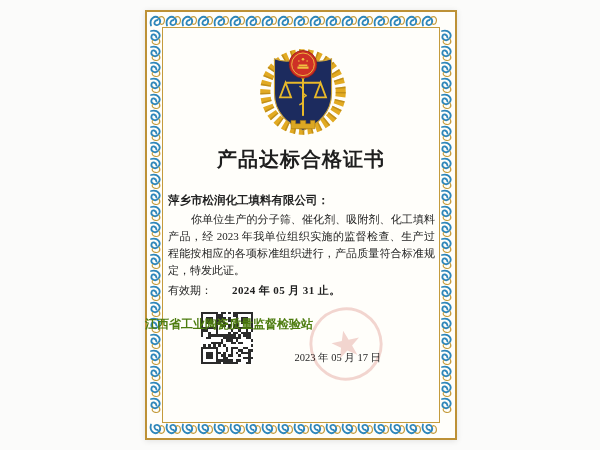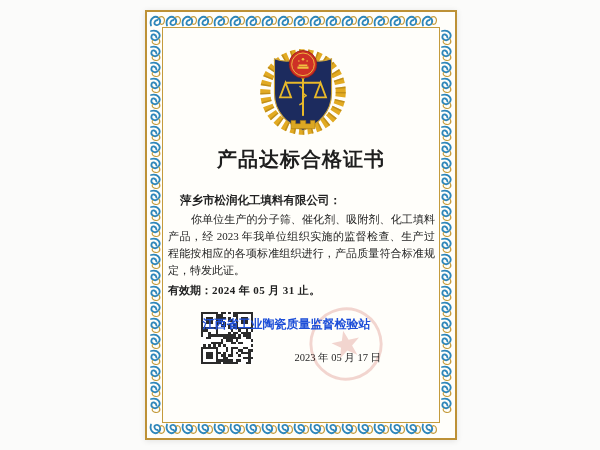--- a/index.html
+++ b/index.html
@@ -24,42 +24,42 @@
     text-align:center; font-size:20px; font-weight:bold; color:#1e1e1e;
     letter-spacing:1px;
   }
   .number {
     position:absolute; top:164px; left:0; width:100%;
     text-align:right; padding-right:70px;
     font-size:10px; font-weight:bold; color:#2a2a2a; letter-spacing:.3px;
   }
   .recipient {
     position:absolute; top:183px; left:23px; width:266px;
-    font-size:11.5px; font-weight:bold; color:#222;margin-left:12px;
+    font-size:11.5px; font-weight:bold; color:#222;
   }
   .body-text {
     position:absolute; top:201px; left:23px; width:267px;
     font-size:11px; line-height:17px; color:#222;
     text-align:justify; text-indent:23px;
   }
   .validity {
     position:absolute; top:273px; left:23px; width:266px;
     font-size:11px; color:#222;
   }
-  .validity .lab { font-weight:bold; }
-  .validity .val { font-weight:bold; letter-spacing:.4px; }
+  .validity .lab { font-weight:normal; }
+  .validity .val { font-weight:bold; letter-spacing:.4px;margin-left:20px; }
   .qr { position:absolute; left:56px; top:300px; width:52px; height:56px; }
   .seal {
     position:absolute; left:162px; top:295px; width:78px; height:78px;
     opacity:.22; transform:rotate(-12deg); pointer-events:none;
   }
   .issuer {
     position:absolute; top:306px; left:0; width:100%;
-    text-align:center; padding-right:29px;
-    font-size:12px; font-weight:bold; color:#1d4ed8;
+    text-align:left; padding-right:29px;
+    font-size:12px; font-weight:bold; color:#4d7c0f;
   }
   .issue-date {
     position:absolute; top:341px; left:0; width:100%;
     text-align:right; padding-right:76px;
     font-size:10.5px; font-weight:normal; color:#252525;
   }
 </style>
 </head>
 <body>
 

